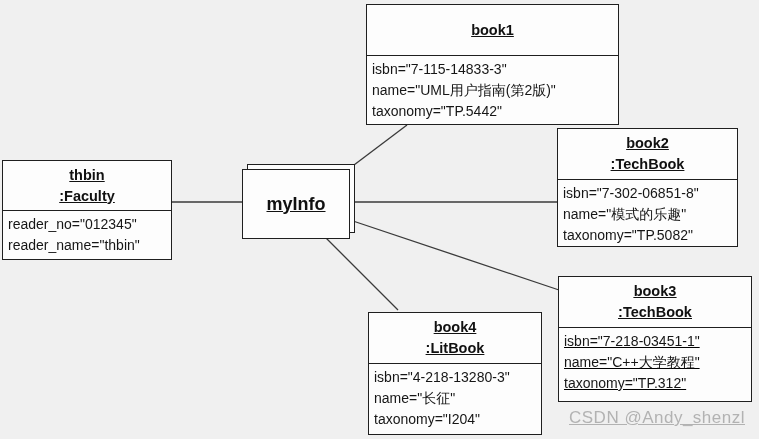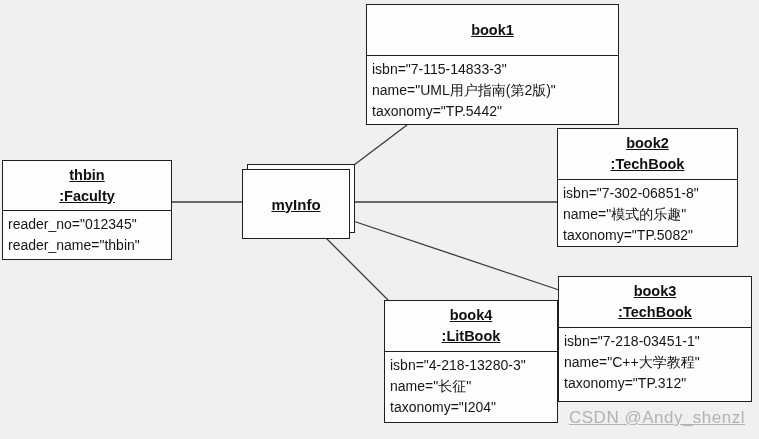--- a/index.html
+++ b/index.html
@@ -77,21 +77,21 @@
     border: 1.5px solid var(--border);
     display: flex;
     flex-direction: column;
     align-items: center;
     justify-content: center;
     text-align: center;
   }
   .multi-front .obj-name,
   .multi-front .obj-class {
     font-weight: bold;
-    font-size: 15px;
+    font-size: 18px;
     line-height: 21px;
     text-decoration: underline;
     color: #111;
   }
   .watermark {
     position: absolute;
     right: 14px;
     bottom: 11px;
     font-size: 17px;
     color: var(--watermark);
@@ -146,33 +146,33 @@
       <span class="obj-name">book2</span>
       <span class="obj-class">:TechBook</span>
     </div>
     <div class="uml-attrs">
       <div class="attr">isbn="7-302-06851-8"</div>
       <div class="attr">name="模式的乐趣"</div>
       <div class="attr">taxonomy="TP.5082"</div>
     </div>
   </div>
 
-  <div class="uml-box" style="left:558px; top:276px; width:194px; height:126px;">
+  <div class="uml-box" style="left:558px; top:276px; width:194px; height:126px;text-decoration:underline;">
     <div class="uml-title" style="height:51px;">
       <span class="obj-name">book3</span>
       <span class="obj-class">:TechBook</span>
     </div>
     <div class="uml-attrs">
       <div class="attr">isbn="7-218-03451-1"</div>
       <div class="attr">name="C++大学教程"</div>
       <div class="attr">taxonomy="TP.312"</div>
     </div>
   </div>
 
-  <div class="uml-box" style="left:368px; top:300px; width:174px; height:123px;margin-left:16px;">
+  <div class="uml-box" style="left:368px; top:312px; width:174px; height:123px;">
     <div class="uml-title" style="height:51px;">
       <span class="obj-name">book4</span>
       <span class="obj-class">:LitBook</span>
     </div>
     <div class="uml-attrs">
       <div class="attr">isbn="4-218-13280-3"</div>
       <div class="attr">name="长征"</div>
       <div class="attr">taxonomy="I204"</div>
     </div>
   </div>

